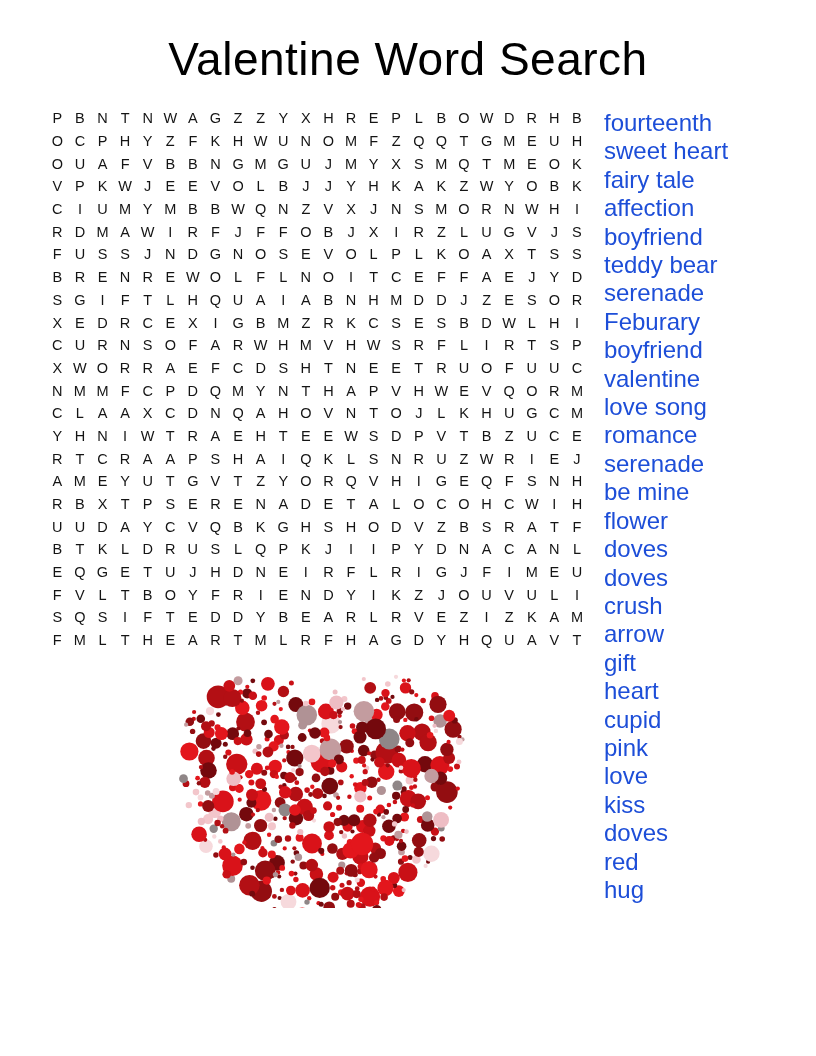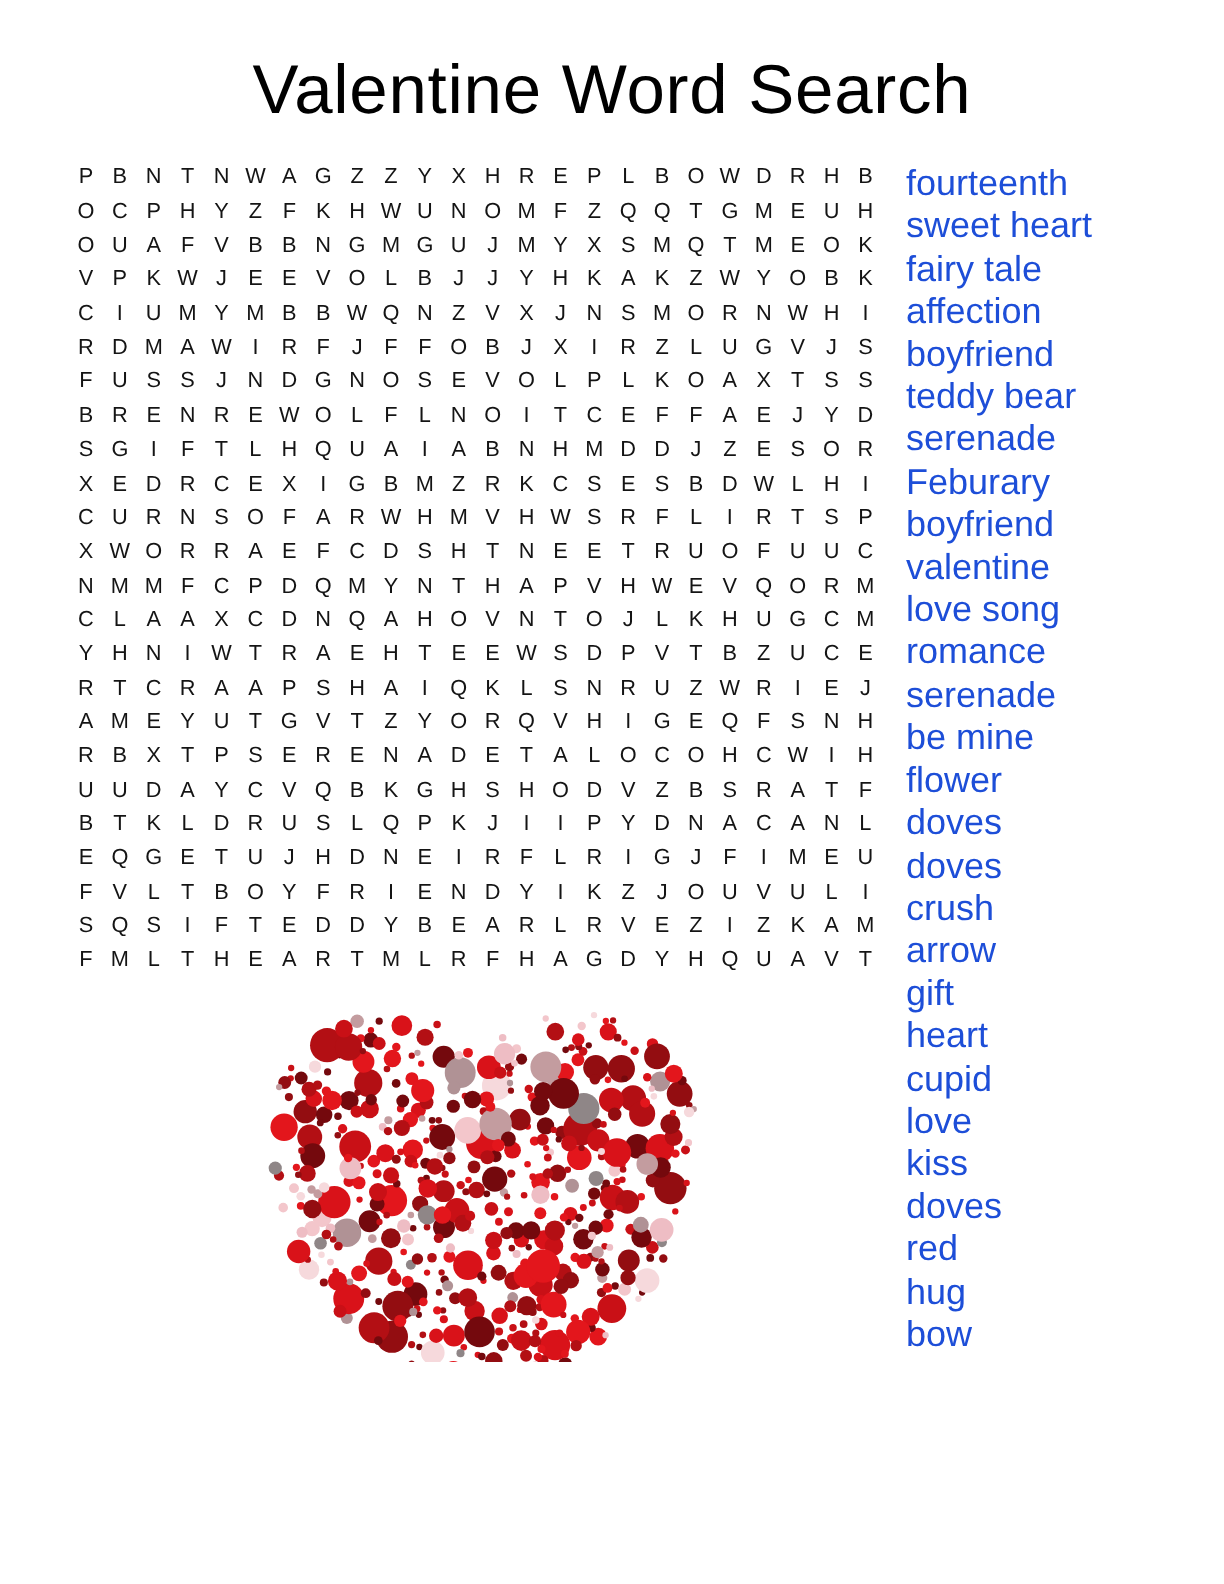--- a/index.html
+++ b/index.html
@@ -670,20 +670,21 @@
       <li>serenade</li>
       <li>be mine</li>
       <li>flower</li>
       <li>doves</li>
       <li>doves</li>
       <li>crush</li>
       <li>arrow</li>
       <li>gift</li>
       <li>heart</li>
       <li>cupid</li>
+      <li>pink</li>
       <li>love</li>
       <li>kiss</li>
       <li>doves</li>
       <li>red</li>
       <li>hug</li>
       <li>bow</li>
     </ul>
 
   <div class="heart-wrap">
     <svg id="heart-svg" viewBox="0 0 306 306" xmlns="http://www.w3.org/2000/svg">

